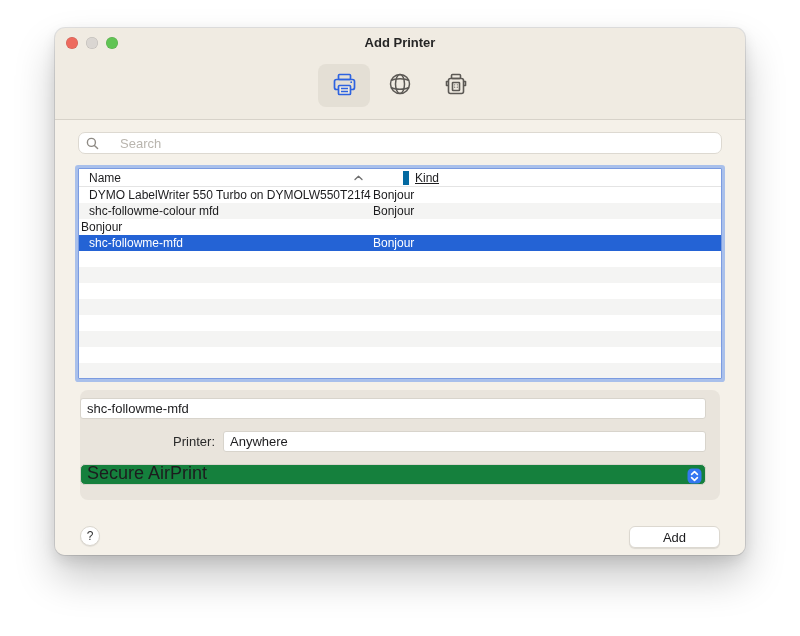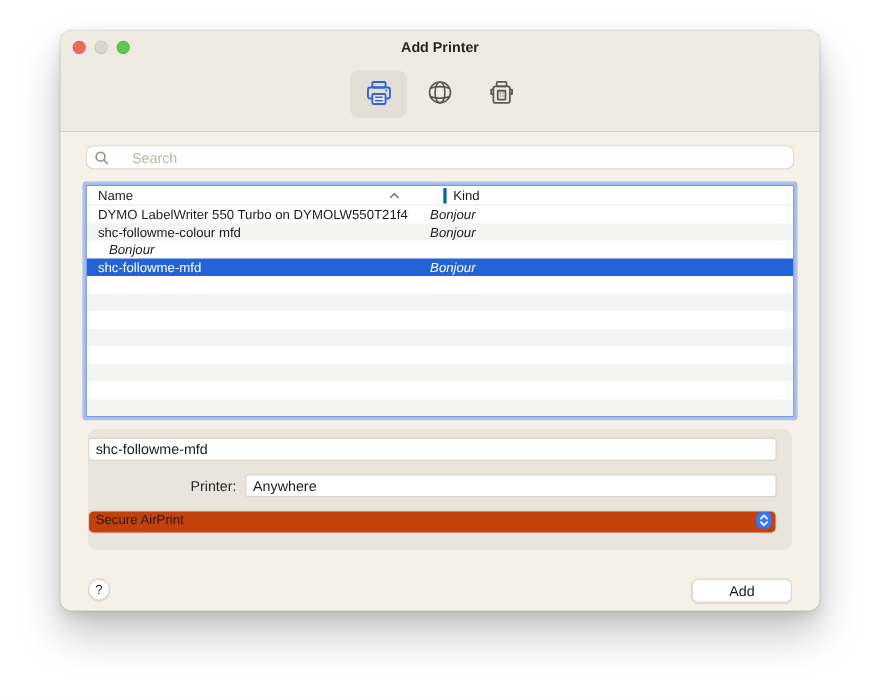--- a/index.html
+++ b/index.html
@@ -35,42 +35,42 @@
     font-family:inherit; background:transparent; }
   .searchbar input::placeholder { color:#b9b5ae; }
 
   
   .table-wrap { margin-top:14px; height:211px; background:#ffffff;
     border:1px solid #7b9be0; box-shadow:0 0 0 3px #a9c0eb; border-radius:1px; overflow:hidden; }
   .t-header { display:flex; height:18px; background:#ffffff; border-bottom:1px solid #e4e4e4;
     font-size:12px; color:#1d1d1f; align-items:center;gap:32px; }
   .t-header .hc { display:flex; align-items:center; }
   .hc1 { width:292px; padding-left:10px; justify-content:space-between; }
-  .hc2 { width:107px; padding-left:6px; border-left:3px solid #0369a1; }
+  .hc2 { width:107px; padding-left:6px; border-left:6px solid #0369a1;text-decoration:underline; }
   .hc3 { flex:1; border-left:1px solid #e4e4e4; }
   .sort-caret { margin-right:8px; display:flex; align-items:center; }
 
   .t-body { font-size:12px; color:#1c1c1e; }
   .row { display:flex; height:16px; align-items:center; background:#ffffff; }
   .row.alt { background:#f4f4f3; }
   .row.selected { background:#2463d5; color:#ffffff; }
   .c1 { width:292px; padding-left:10px; white-space:nowrap; overflow:hidden; }
-  .c2 { width:107px; padding-left:20px; white-space:nowrap;font-style:italic; }
+  .c2 { width:107px; padding-left:2px; white-space:nowrap; }
   .c3 { flex:1; }
 
   
   .panel { margin:11px 2px 0 2px; background:#e9e4dc; border-radius:8px; padding:8px 14px 15px 0; }
   .field-row { display:flex; align-items:center; margin-top:12px; }
   .field-row:first-child { margin-top:0; }
   .f-label { width:143px; text-align:right; padding-right:8px; font-size:13px; color:#2a2a2a; }
   .f-input { flex:1; height:21px; background:#ffffff; border:1px solid #d8d4cc; border-radius:3px;
     font-size:13px; color:#1c1c1e; padding:0 6px; font-family:inherit; outline:none; }
-  .popup { flex:1; height:21px; background:#c2410c; border:1px solid #d8d4cc; border-radius:5px;
-    display:flex; align-items:flex-start; justify-content:space-between; padding:0 3px 0 6px;
-    font-size:12px; color:#1c1c1e; }
+  .popup { flex:1; height:21px; background:#15803d; border:1px solid #d8d4cc; border-radius:5px;
+    display:flex; align-items:flex-end; justify-content:space-between; padding:0 3px 0 6px;
+    font-size:18px; color:#1c1c1e; }
 
   
   .footer { display:flex; justify-content:space-between; align-items:flex-start; margin-top:26px; padding:0 2px; }
   .help-btn { width:20px; height:20px; border-radius:50%; background:#ffffff; border:1px solid #d9d5cd;
     box-shadow:0 1px 1px rgba(0,0,0,0.08); font-size:12px; color:#333; display:flex;
     align-items:center; justify-content:center; font-family:inherit; }
   .add-btn { width:91px; height:22px; background:#ffffff; border:1px solid #dcd8d0; border-radius:6px;
     box-shadow:0 1px 1px rgba(0,0,0,0.10); font-size:13px; color:#1c1c1e; font-family:inherit;
     display:flex; align-items:center; justify-content:center; }
 </style>

